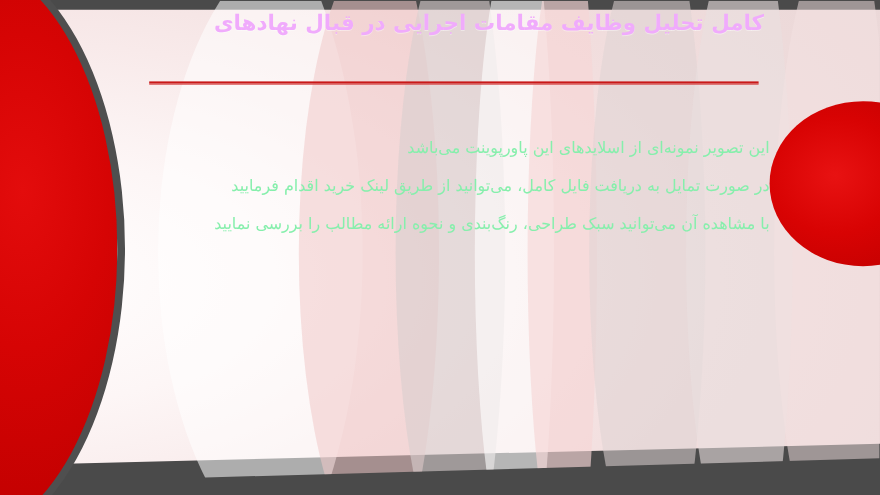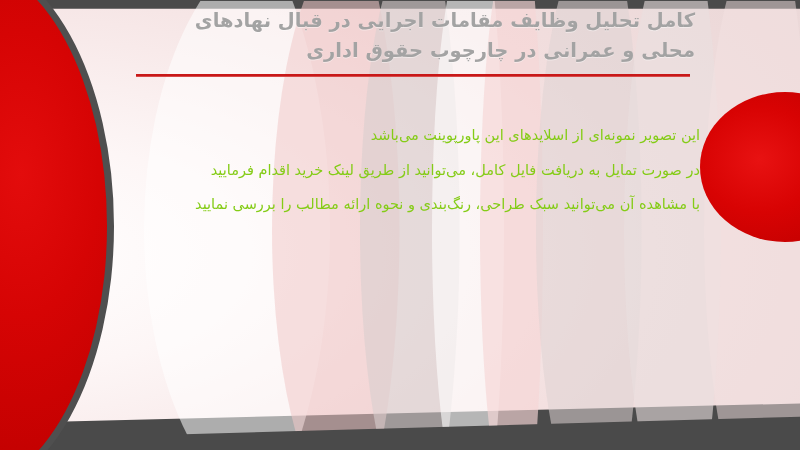--- a/index.html
+++ b/index.html
@@ -59,35 +59,35 @@
     position:absolute;right:-70px;top:92px;width:170px;height:150px;
     border-radius:50%;
     background:radial-gradient(70% 70% at 35% 45%, #e81212 0%, #d80303 50%, #c20000 100%);
   }
 
   
   .title-wrap{
     position:absolute;right:105px;top:6px;width:585px;text-align:right;
   }
   .title-line{
-    color:#a3a3a3;font-size:19.5px;font-weight:bold;line-height:1.52;
+    color:#f0abfc;font-size:19.5px;font-weight:bold;line-height:1.52;
     letter-spacing:.1px;white-space:nowrap;
     text-shadow:0 1px 0 rgba(255,255,255,.4);
   }
   .title-rule{
     position:absolute;left:136px;top:74px;width:554px;height:0;
     border-top:2px solid #c81818;border-bottom:1px solid #d74a4a;
   }
 
   
   .body-wrap{
     position:absolute;right:100px;top:118px;width:590px;text-align:right;
   }
   .body-line{
-    color:#84cc16;font-size:14.5px;line-height:2.38;white-space:nowrap;
+    color:#86efac;font-size:14.5px;line-height:2.38;white-space:nowrap;
   }
 
   
 </style>
 </head>
 <body>
 
 <div class="slide">
 
   <div class="panel"></div>
@@ -101,21 +101,20 @@
     <span class="s6"></span>
     <span class="s7"></span>
     <span class="s8"></span>
   </div>
 
   <div class="ellipse-right"></div>
   <div class="ellipse-left"></div>
 
   <div class="title-wrap">
     <div class="title-line">کامل تحلیل وظایف مقامات اجرایی در قبال نهادهای</div>
-    <div class="title-line">محلی و عمرانی در چارچوب حقوق اداری</div>
   </div>
   <div class="title-rule"></div>
 
   <div class="body-wrap">
     <div class="body-line">این تصویر نمونه‌ای از اسلایدهای این پاورپوینت می‌باشد</div>
     <div class="body-line">در صورت تمایل به دریافت فایل کامل، می‌توانید از طریق لینک خرید اقدام فرمایید</div>
     <div class="body-line">با مشاهده آن می‌توانید سبک طراحی، رنگ‌بندی و نحوه ارائه مطالب را بررسی نمایید</div>
   </div>
 
 </div>

